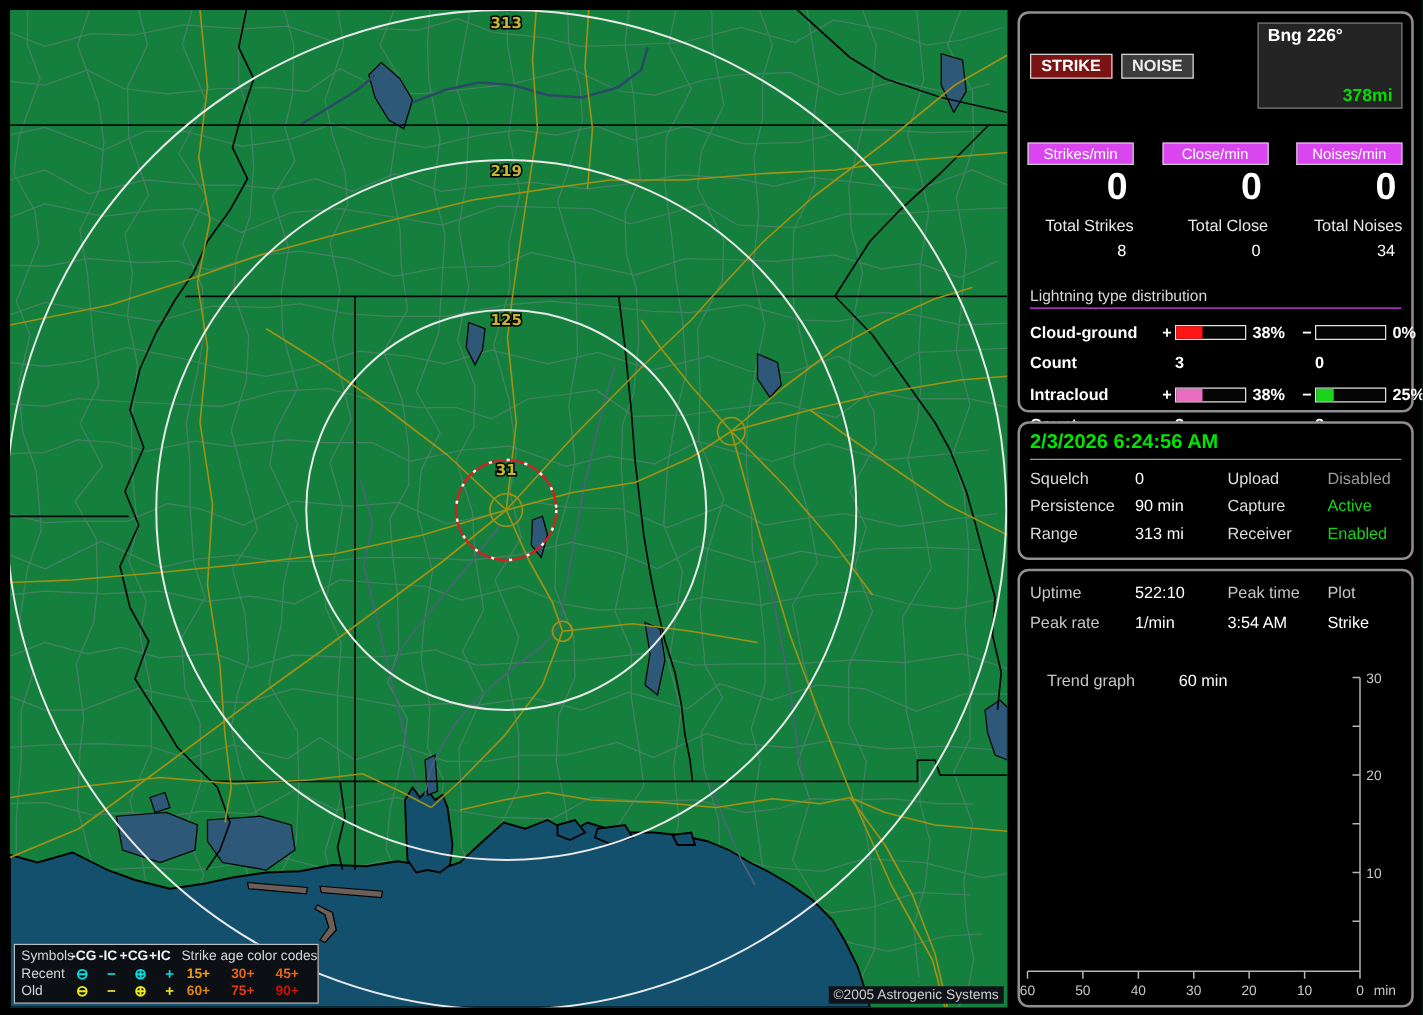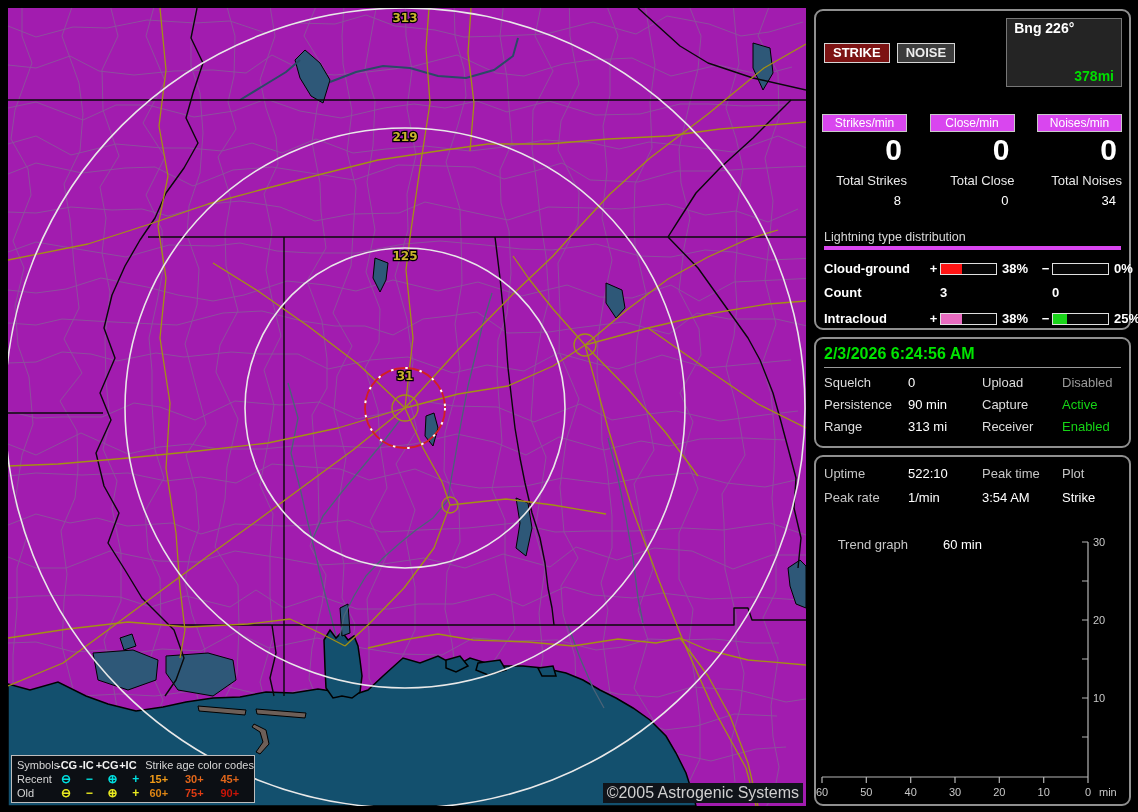--- a/index.html
+++ b/index.html
@@ -1,53 +1,53 @@
 <!DOCTYPE html>
 <html><head>
 <meta charset="utf-8">
 <style>
   html,body{margin:0;padding:0;background:#000;}
   .stage{position:relative;width:1138px;height:812px;background:#000;overflow:hidden;
          font-family:"Liberation Sans",sans-serif;}
   
-  .map{position:absolute;left:8px;top:8px;width:798px;height:798px;background:#a21caf;overflow:hidden;}
+  .map{position:absolute;left:8px;top:8px;width:798px;height:798px;background:#15803d;overflow:hidden;}
   .map svg{position:absolute;inset:0;}
   .rlabel{font:bold 12px "DejaVu Sans",sans-serif;fill:#c9b42e;stroke:#000;stroke-width:2.5px;
           paint-order:stroke;text-anchor:middle;}
   .legend{position:absolute;left:3px;bottom:3px;width:244px;height:48px;background:#0c0f14;
           border:1px solid #bdbdbd;color:#d6d6d6;font-size:11px;padding:2px 0 0 5px;box-sizing:border-box;}
   .lrow{display:flex;height:14px;align-items:center;white-space:nowrap;}
   .lc0{width:40px;}
   .lcs{width:25px;text-align:center;}
   .lch{width:25px;text-align:center;color:#f2f2f2;font-weight:bold;}
   .lage{width:36px;text-align:left;padding-left:2px;font-weight:bold;}
   .lagehdr{flex:1;padding-left:8px;}
   .lsym{font-size:12px;font-weight:bold;}
   .copyright{position:absolute;right:3px;bottom:3px;background:#10141a;color:#d0d0d0;
-             font-size:16px;padding:1px 4px;margin-left:36px;}
+             font-size:11px;padding:1px 4px;margin-left:36px;}
   
   .panel{position:absolute;left:814px;width:317px;background:#000;border:2px solid #8f8f8f;
          border-radius:9px;box-sizing:border-box;color:#ddd;}
   .p1{top:9px;height:321px;}
   .p2{top:337px;height:111px;}
   .p3{top:455px;height:351px;}
   .btnrow{display:flex;align-items:center;margin:7px 7px 0 8px;}
   .btn{font-weight:bold;font-size:13px;padding:1px 8px 2px 8px;border:1px solid #d5d5d5;cursor:default;}
   .btn-strike{background:#7c1313;color:#fff;}
   .btn-noise{background:#3c3c3c;color:#ededed;margin-left:7px;}
   .bng{margin-left:auto;background:#242424;border:1px solid #777;padding:1px 7px 2px 7px;
        font-weight:bold;font-size:14px;color:#fff;display:flex;}
   .bng-dist{color:#00dd00;margin-top:48px;}
   .counters{display:flex;justify-content:space-between;padding:0 7px 0 6px;margin-top:27px;}
   .ccol{width:85px;}
   .cbox{background:#d946ef;border:1px solid #c9c9c9;color:#fff;font-size:12px;text-align:center;padding:1px 0;}
   .crate{font-weight:bold;font-size:30px;line-height:32px;color:#fff;text-align:right;padding-right:5px;margin-top:2px;}
   .ctlabel{font-size:13px;color:#e8e8e8;text-align:right;margin-top:7px;}
   .ctval{font-size:13px;color:#fff;text-align:right;padding-right:6px;margin-top:5px;}
-  .dist-title{margin:22px 8px 0 8px;color:#d8d8d8;font-size:12.5px;border-bottom:4px solid #d946ef;padding-bottom:2px;}
+  .dist-title{margin:22px 8px 0 8px;color:#d8d8d8;font-size:12.5px;border-bottom:1px solid #d946ef;padding-bottom:2px;}
   .drow,.crow{display:grid;grid-template-columns:103px 13px 57px 42px 13px 57px auto;
               align-items:center;margin:11px 8px 0 8px;font-weight:bold;font-size:13px;color:#fff;}
   .crow{margin-top:9px;}
   .bar{height:12px;border:1px solid #e0e0e0;background:#050505;box-sizing:border-box;}
   .bar div{height:100%;}
   .pct{padding-left:5px;}
   .sign{text-align:center;}
   .date{margin:6px 8px 0 8px;color:#00e400;font-weight:bold;font-size:16px;padding-bottom:4px;
         border-bottom:1px solid #9a9a9a;}
   .srow{display:grid;grid-template-columns:84px 74px 80px auto;margin:7px 8px 0 8px;font-size:13px;color:#dcdcdc;}

